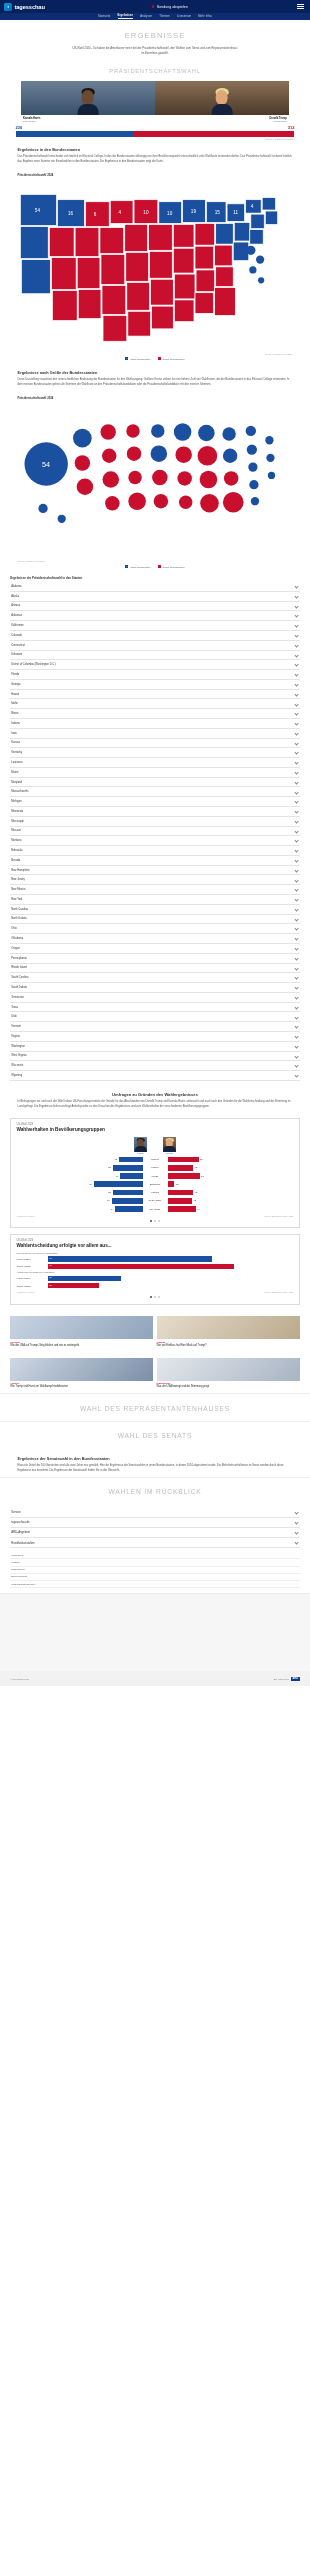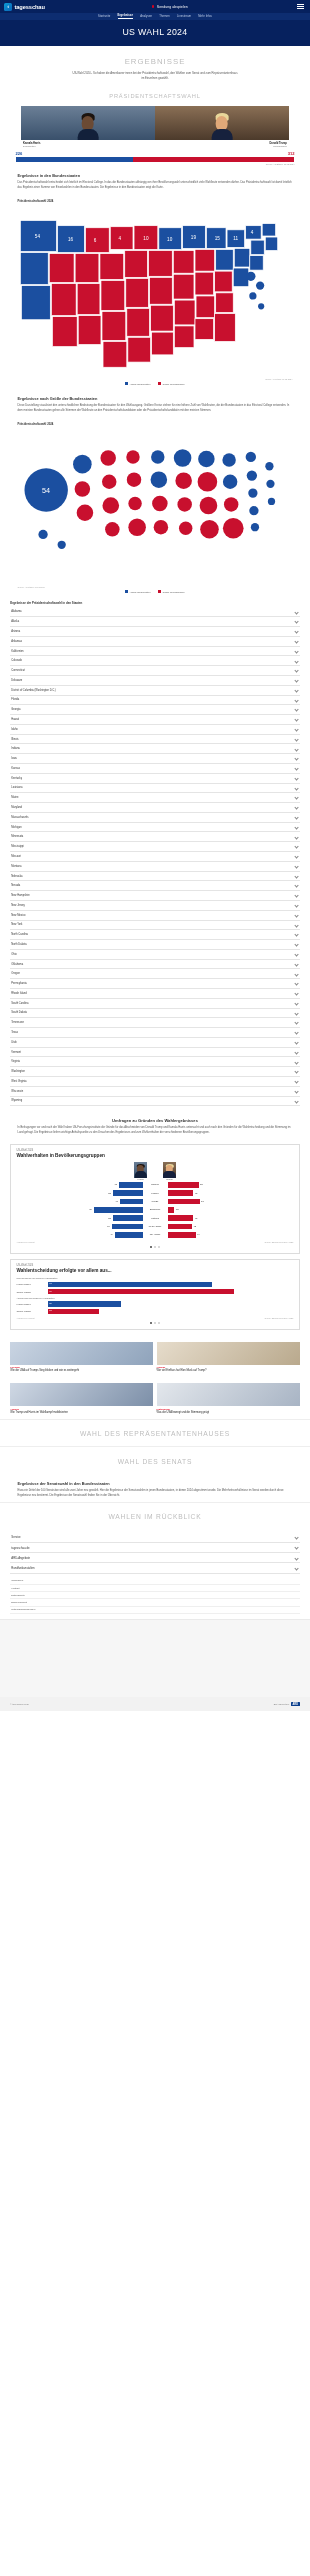--- a/index.html
+++ b/index.html
@@ -323,23 +323,20 @@
 
   <div class="nav">
     <a href="#">Startseite</a>
     <a href="#" class="active">Ergebnisse</a>
     <a href="#">Analysen</a>
     <a href="#">Themen</a>
     <a href="#">Livestream</a>
     <a href="#">Mehr Infos</a>
   </div>
 
-  <div class="page-head">
-    <h1>US WAHL 2024</h1>
-  </div>
 
   <div class="banner">
     <h2>ERGEBNISSE</h2>
     <p>US-Wahl 2024 - So haben die Amerikaner·innen bei der Präsidentschaftswahl, den Wahlen zum Senat und zum Repräsentantenhaus im Einzelnen gewählt.</p>
   </div>
 
   <div class="sub-banner">
     <h3>PRÄSIDENTSCHAFTSWAHL</h3>
   </div>
 

